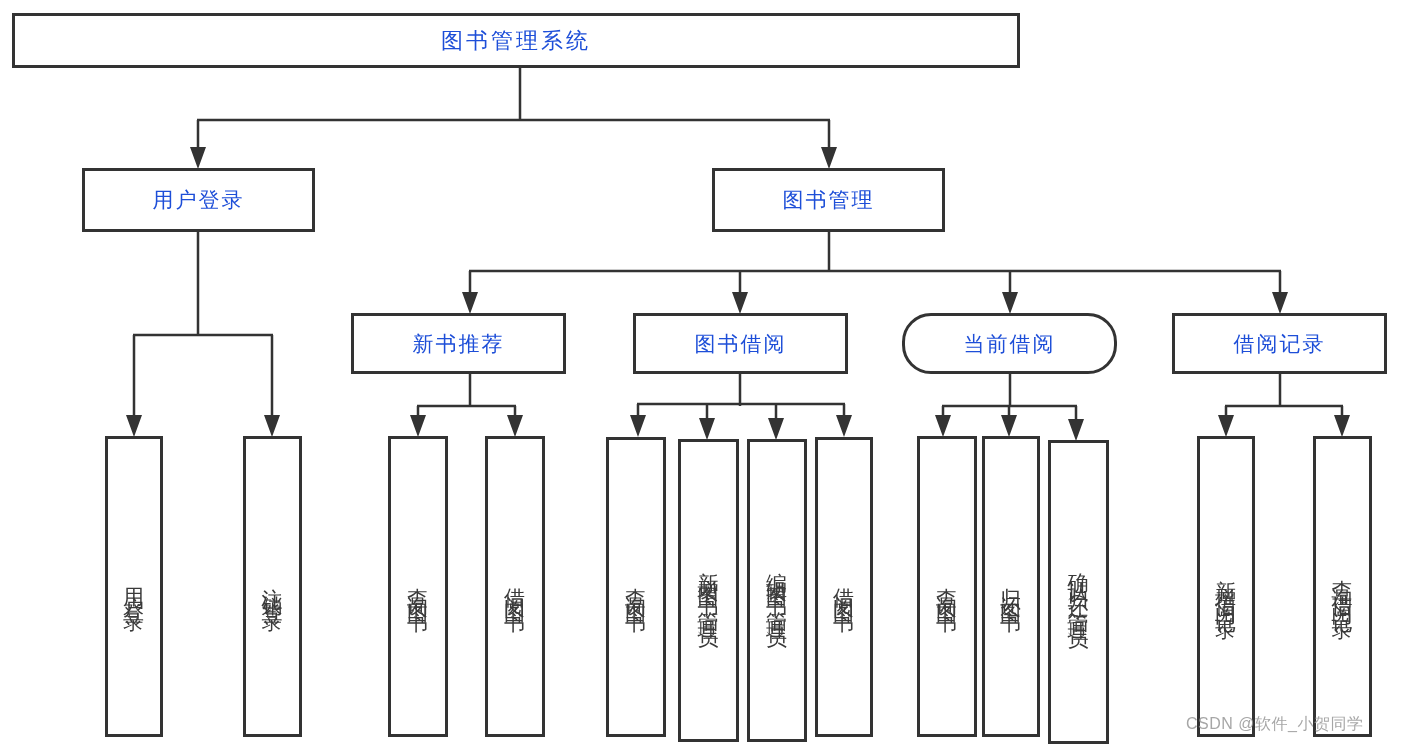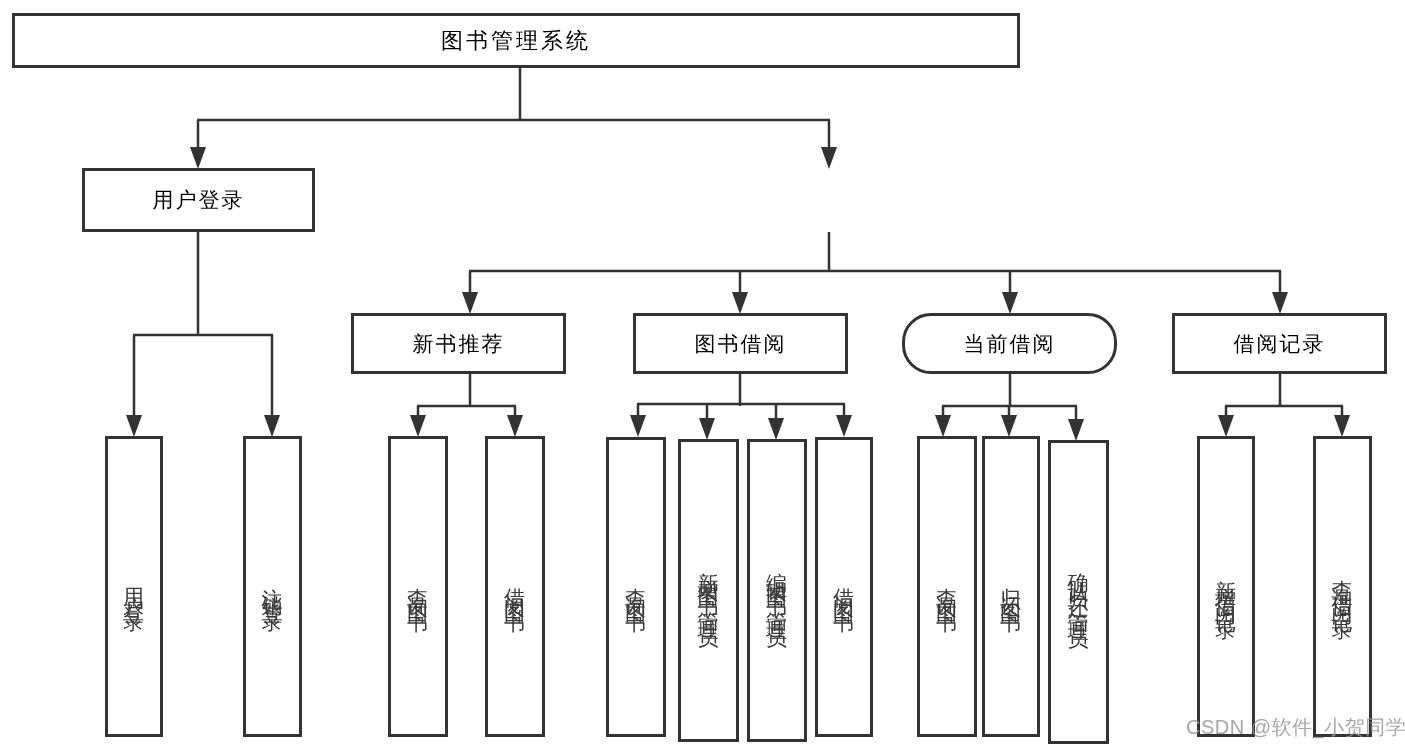--- a/index.html
+++ b/index.html
@@ -25,21 +25,21 @@
   .hbox {
     position: absolute;
     box-sizing: border-box;
     background: #ffffff;
     border: 3px solid #333333;
     display: flex;
     align-items: center;
     justify-content: center;
     font-size: 21px;
     letter-spacing: 2px;
-    color: #000000;
+    color: #1d4ed8;
     white-space: nowrap;
     z-index: 2;
   }
   .hbox.title {
     font-size: 22px;
     letter-spacing: 3px;
   }
   .vbox {
     position: absolute;
     box-sizing: border-box;
@@ -53,21 +53,21 @@
     font-size: 21px;
     letter-spacing: 8px;
     color: #3a3a3a;
     line-height: 1;
     z-index: 2;
   }
   .watermark {
     position: absolute;
     left: 1186px;
     top: 714px;
-    font-size: 20px;
+    font-size: 16px;
     letter-spacing: 0.5px;
     color: rgba(150, 150, 150, 0.85);
     white-space: nowrap;
     z-index: 3;
   }
 </style>
 </head>
 <body>
 
 <div class="canvas">
@@ -123,20 +123,21 @@
              M935 415 L951 415 L943 437 Z
              M1001 415 L1017 415 L1009 437 Z
              M1068 419 L1084 419 L1076 441 Z
              M1218 415 L1234 415 L1226 437 Z
              M1334 415 L1350 415 L1342 437 Z"></path>
   </svg>
 
   <div class="hbox title" style="left:12px; top:13px; width:1008px; height:55px;">图书管理系统</div>
 
   <div class="hbox" style="left:82px; top:168px; width:233px; height:64px;">用户登录</div>
+  <div class="hbox" style="left:712px; top:168px; width:233px; height:64px;">图书管理</div>
 
   <div class="hbox" style="left:351px; top:313px; width:215px; height:61px;">新书推荐</div>
   <div class="hbox" style="left:633px; top:313px; width:215px; height:61px;text-align:right;">图书借阅</div>
   <div class="hbox" style="left:902px; top:313px; width:215px; height:61px;border-radius:29px;">当前借阅</div>
   <div class="hbox" style="left:1172px; top:313px; width:215px; height:61px;">借阅记录</div>
 
   <div class="vbox" style="left:105px; top:436px; width:58px; height:301px;">用户登录</div>
   <div class="vbox" style="left:243px; top:436px; width:59px; height:301px;">注销登录</div>
 
   <div class="vbox" style="left:388px; top:436px; width:60px; height:301px;">查询图书</div>

